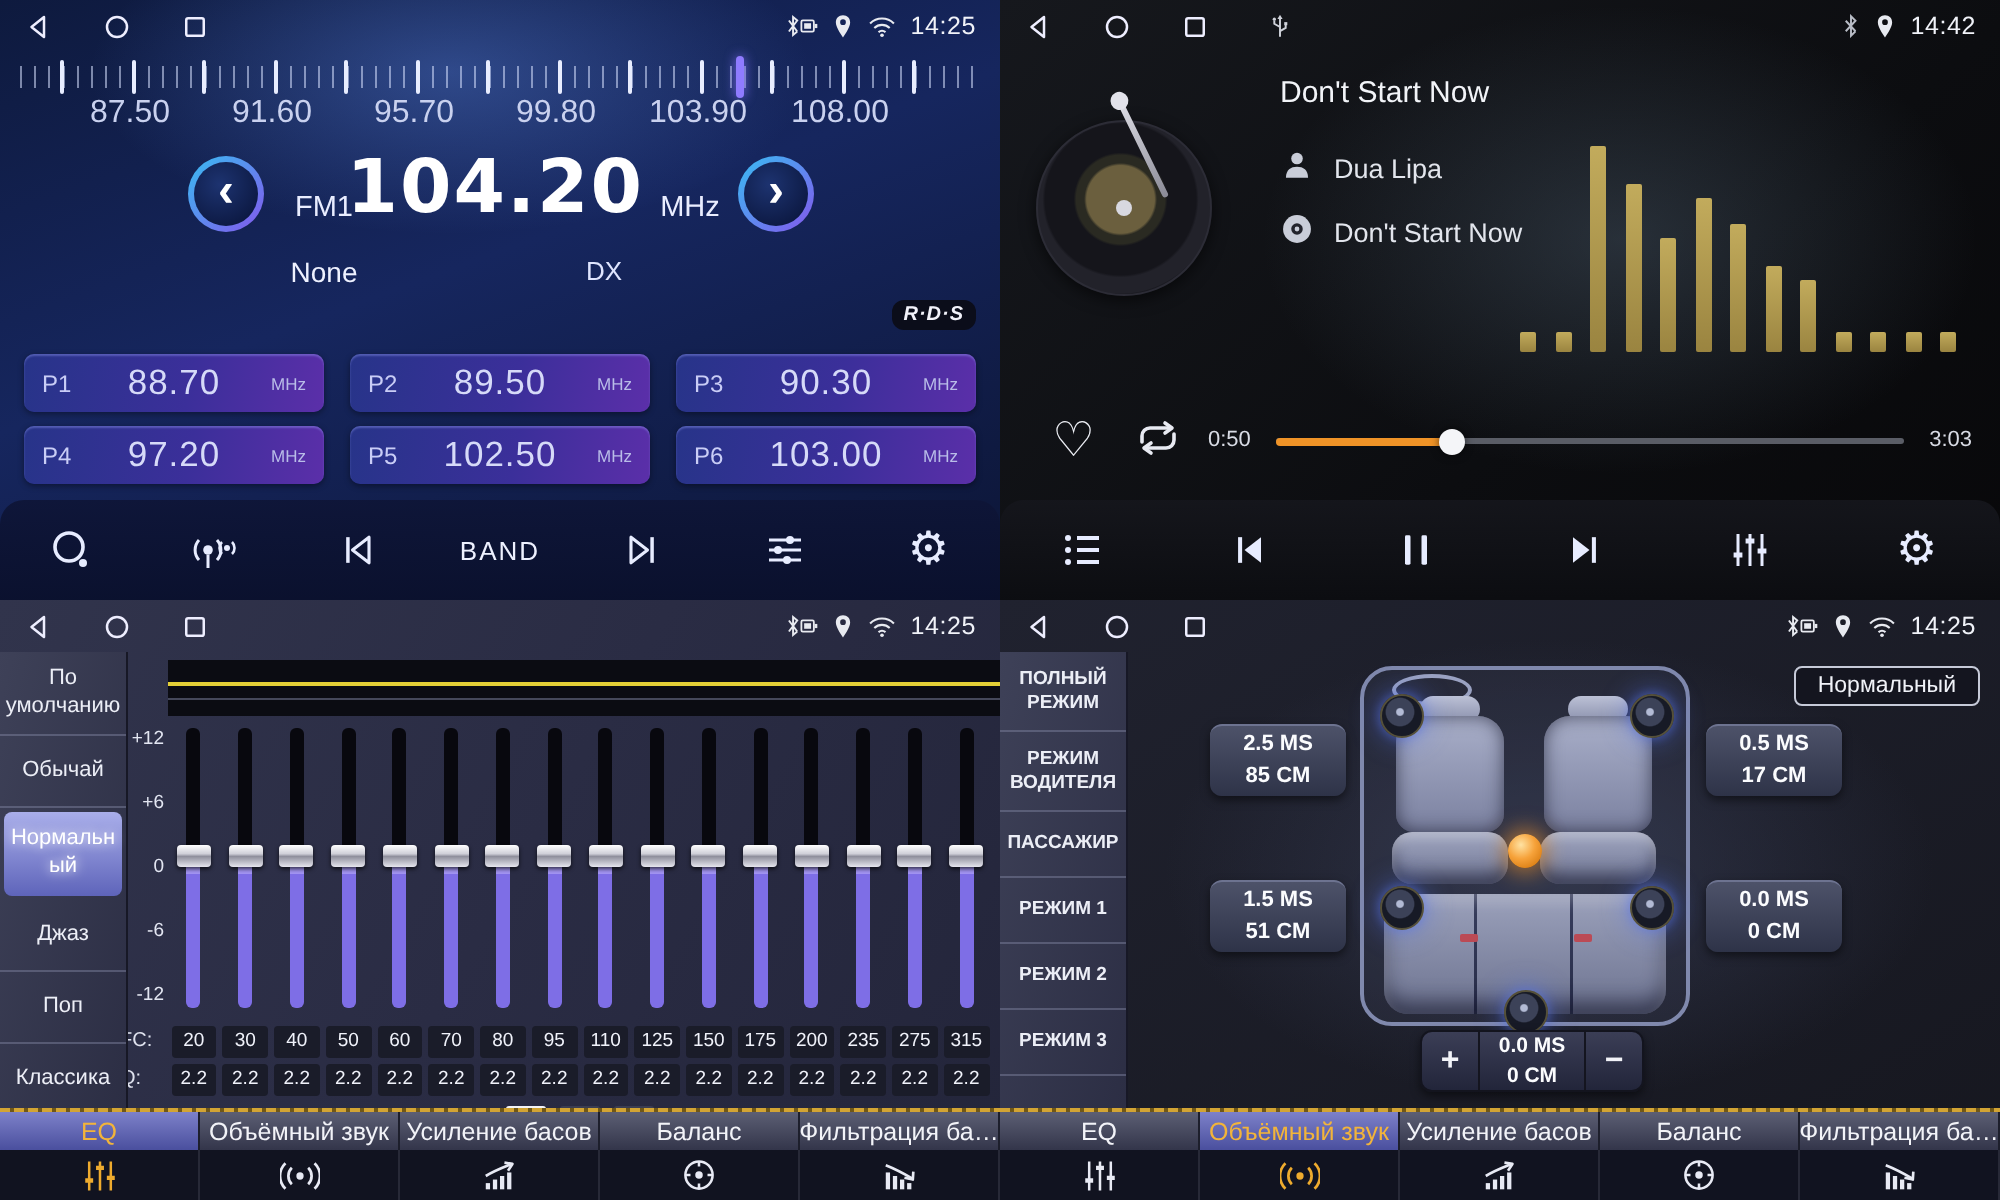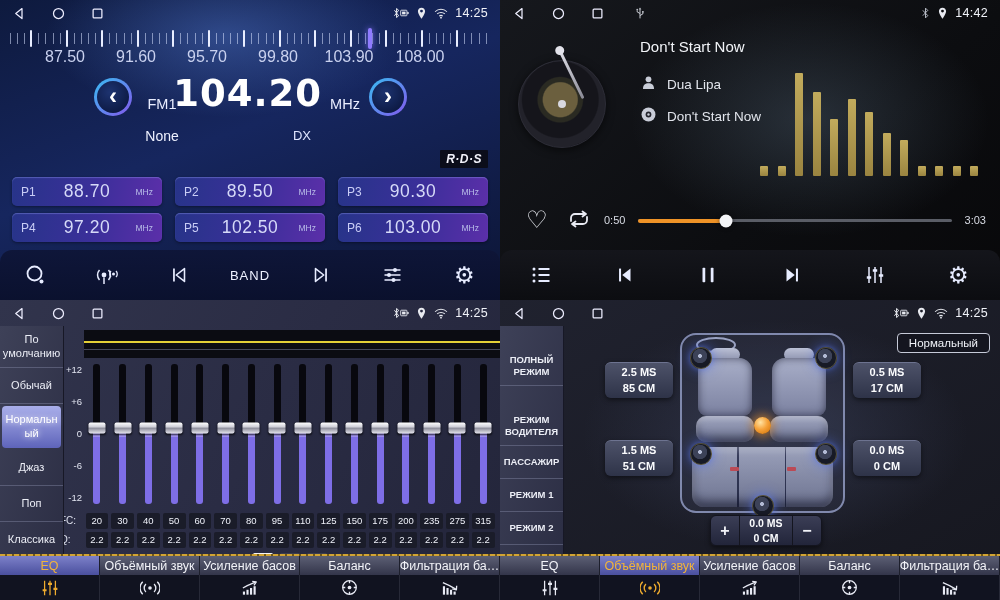--- a/index.html
+++ b/index.html
@@ -36,22 +36,22 @@
     background:linear-gradient(135deg,#38bdf2,#8457ec);display:flex;align-items:center;justify-content:center;cursor:pointer;}
   .tuner-btn::before{content:"";position:absolute;inset:3px;border-radius:50%;
     background:radial-gradient(circle at 40% 35%,#1d3370,#0d1a44 75%);}
   .tuner-btn span{position:relative;z-index:1;font-size:24px;line-height:1;color:#fff;font-weight:bold;margin-top:-3px;}
   .freq-main{position:absolute;left:170px;top:72px;width:152px;text-align:right;
     font-size:37px;font-weight:bold;letter-spacing:1px;color:#fff;font-family:"DejaVu Sans",sans-serif;}
   .lab-band{position:absolute;left:136px;top:96px;width:52px;text-align:center;font-size:14.5px;color:#e9edff;}
   .lab-mhz{position:absolute;left:322px;top:96px;width:46px;text-align:center;font-size:14.5px;color:#e9edff;}
   .lab-station{position:absolute;left:120px;top:128px;width:84px;text-align:center;font-size:14px;color:#eef1ff;}
   .lab-dx{position:absolute;left:282px;top:128px;width:40px;text-align:center;font-size:13px;color:#dfe5ff;}
-  .rds{position:absolute;right:12px;top:150px;background:#0b0d1a;border-radius:1px;padding:2px 6px;
-    font-size:12px;font-weight:bold;font-style:italic;color:#f2f2fa;letter-spacing:.5px;}
+  .rds{position:absolute;right:12px;top:150px;background:#0b0d1a;border-radius:6px;padding:2px 6px;
+    font-size:10px;font-weight:bold;font-style:italic;color:#f2f2fa;letter-spacing:.5px;}
   .presets{position:absolute;left:12px;right:12px;top:177px;display:grid;grid-template-columns:1fr 1fr 1fr;grid-template-rows:29px 29px;gap:7px 13px;}
   .preset{display:flex;align-items:center;padding:0 9px;border-radius:5px;cursor:pointer;
     background:linear-gradient(100deg,#273489 0%,#3b2f9a 55%,#5b2fa9 100%);
     box-shadow:inset 0 1px 1px rgba(160,170,255,.35), 0 1px 3px rgba(0,0,0,.4);}
   .preset .p{font-size:12px;color:#c9cdf6;width:24px;}
   .preset .f{flex:1;text-align:center;font-size:17.5px;color:#d6daf8;letter-spacing:.5px;}
   .preset .u{font-size:8.5px;color:#b9bde8;width:24px;text-align:right;}
   .toolbar{position:absolute;left:0;right:0;bottom:0;height:50px;display:flex;align-items:center;justify-content:space-around;
     background:linear-gradient(#0e1537ee,#0a102cee);border-radius:12px 12px 0 0;}
   .toolbar .tool{display:flex;align-items:center;justify-content:center;width:50px;height:40px;cursor:pointer;color:#e7ecff;}
@@ -84,21 +84,21 @@
   
   .panel{position:absolute;left:0;top:26px;bottom:0;width:64px;z-index:4;
     background:linear-gradient(105deg,#3e4158,#2a2c42);border-right:1px solid #171826;}
   .panel .item{display:flex;align-items:center;justify-content:center;text-align:center;
     border-bottom:1px solid rgba(130,135,165,.45);color:#eceef6;cursor:pointer;padding:4px 2px;line-height:1.25;}
   #q-eq .panel .item{font-size:11px;min-height:36px;}
   #q-eq .panel .item.two{min-height:42px;}
   #q-eq .panel .item.sel{background:linear-gradient(180deg,#a9aeea,#5e64ba);border-radius:4px;margin:2px;
     border-bottom:none;color:#fff;text-shadow:0 0 6px #fff;}
   #q-sur .panel .item{font-size:9.5px;font-weight:bold;min-height:33px;}
-  #q-sur .panel .item.two{min-height:40px;margin-top:20px;}
+  #q-sur .panel .item.two{min-height:40px;}
   .wrapany{overflow-wrap:anywhere;}
 
   
   .curve{position:absolute;left:84px;right:0;top:30px;height:28px;background:#0b0c12;}
   .curve .yline{position:absolute;left:0;right:0;top:11px;height:2px;background:#e3cf36;}
   .curve .gline{position:absolute;left:0;right:0;top:19px;height:1px;background:#45485a;}
   .gain-lab{position:absolute;left:58px;width:24px;text-align:right;font-size:9.5px;color:#e3e6f2;}
   .eq-sliders{position:absolute;left:84px;right:4px;top:64px;height:146px;display:flex;}
   .eq-col{flex:1;display:flex;justify-content:center;cursor:pointer;}
   .eq-track{position:relative;width:7px;height:140px;border-radius:3px;

